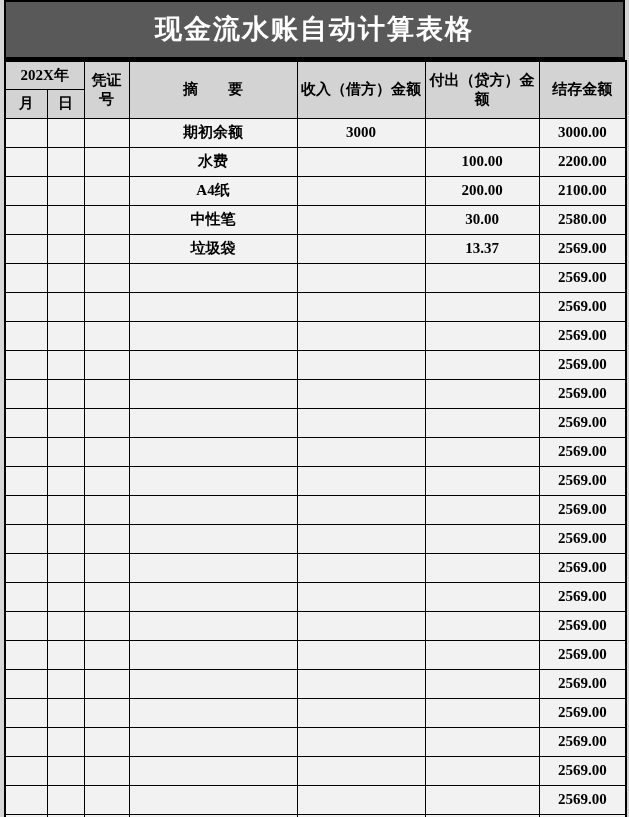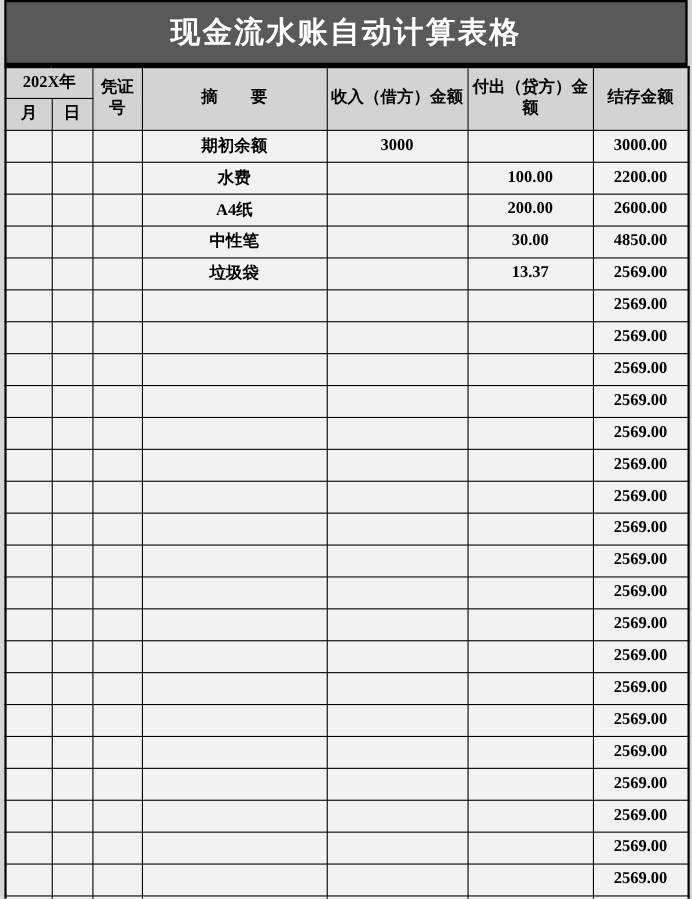--- a/index.html
+++ b/index.html
@@ -123,30 +123,30 @@
     <td>100.00</td>
     <td>2200.00</td>
   </tr>
         <tr>
     <td></td>
     <td></td>
     <td></td>
     <td>A4纸</td>
     <td></td>
     <td>200.00</td>
-    <td>2600.00</td>
+    <td>2100.00</td>
   </tr>
         <tr>
     <td></td>
     <td></td>
     <td></td>
     <td>中性笔</td>
     <td></td>
     <td>30.00</td>
-    <td>4850.00</td>
+    <td>2580.00</td>
   </tr>
         <tr>
     <td></td>
     <td></td>
     <td></td>
     <td>垃圾袋</td>
     <td></td>
     <td>13.37</td>
     <td>2569.00</td>
   </tr>

